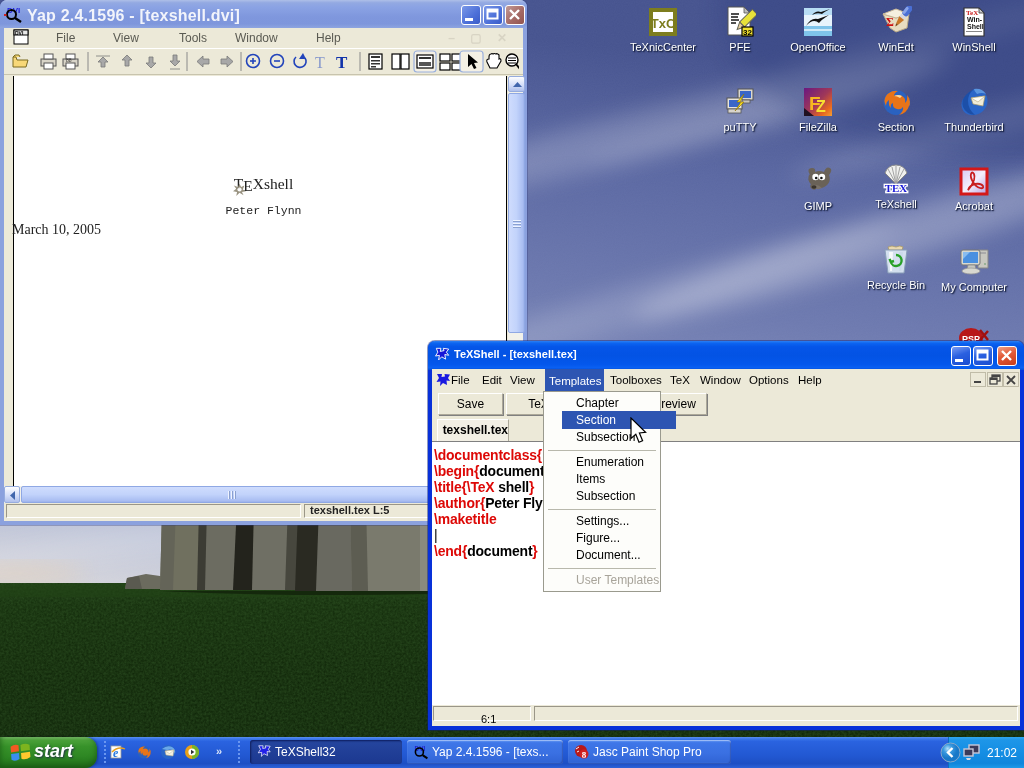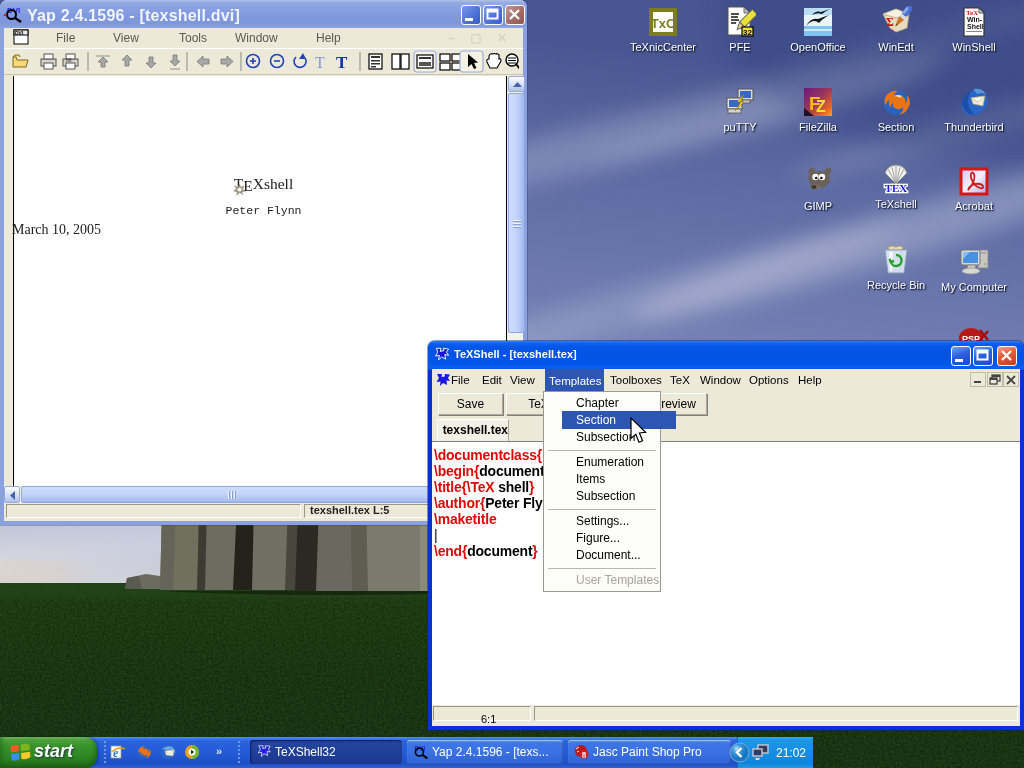--- a/index.html
+++ b/index.html
@@ -59,21 +59,21 @@
 #tex-status { position:absolute; left:0; top:364px; width:588px; height:18px; background:#ece9d8; font-size:11px; color:#000; }
 .red { color:#dd0806; } .blk { color:#000; }
 
 
 #popup { position:absolute; left:543px; top:391px; width:118px; height:201px; background:#fdfdfa; border:1px solid #9a9a8e;
   font-size:12px; color:#000; z-index:50; }
 .pi { position:absolute; left:18px; width:114px; height:17px; line-height:17px; padding-left:14px; }
 .psep { position:absolute; left:4px; width:108px; border-top:1px solid #b8b8ac; }
 
 
-#taskbar { position:absolute; left:0; top:737px; width:813px; height:31px;
+#taskbar { position:absolute; left:0; top:737px; width:1024px; height:31px;
   background:linear-gradient(180deg,#5a8ef0 0%,#3a77ea 6%,#2a63e0 14%,#2258d2 60%,#1e4fc4 86%,#2e62d8 100%); }
 #startbtn { position:absolute; left:0; top:0; width:97px; height:31px; border-radius:0 12px 12px 0;
   background:linear-gradient(180deg,#7ebe6e 0%,#4ca23a 10%,#37922a 30%,#2f8824 60%,#267a1e 90%,#1e6a18 100%);
   color:#fff; font-weight:bold; font-style:italic; font-size:18px; box-shadow:inset 0 -3px 6px #1b5c14, 1px 0 3px rgba(0,0,20,.4); }
 #startbtn .txt { position:absolute; left:34px; top:4px; text-shadow:1px 1px 2px #234; }
 .taskbtn { position:absolute; top:3px; height:24px; border-radius:3px; color:#fff; font-size:12px;
   background:linear-gradient(180deg,#5b91f2 0%,#3e76e8 12%,#3a70e2 55%,#3265d6 90%,#3e74e4 100%);
   box-shadow:inset 0 1px 1px rgba(255,255,255,.45), inset -1px -1px 1px rgba(0,0,60,.25); }
 .taskbtn .txt { position:absolute; left:25px; top:5px; white-space:nowrap; overflow:hidden; }
 #tray { position:absolute; right:0; top:0; width:76px; height:31px;

